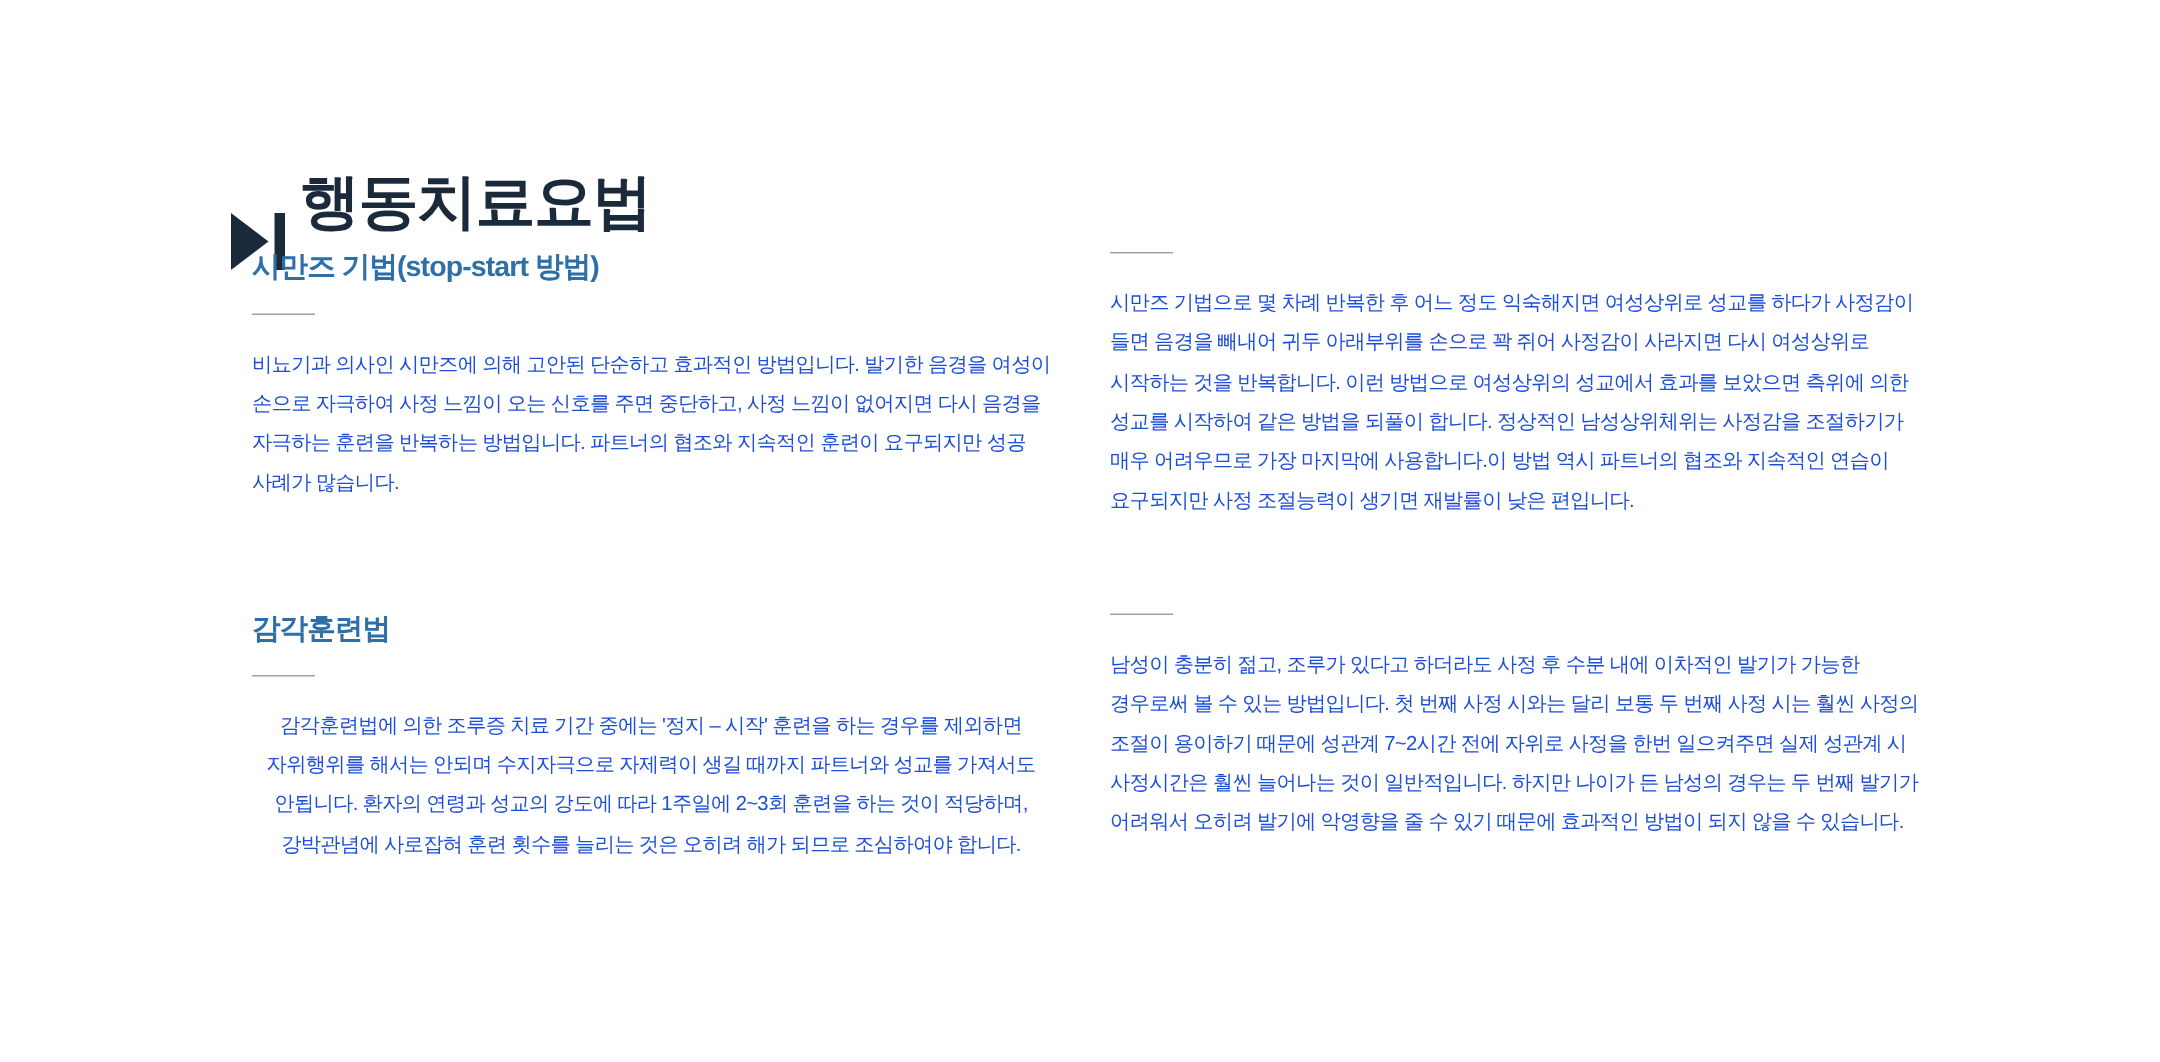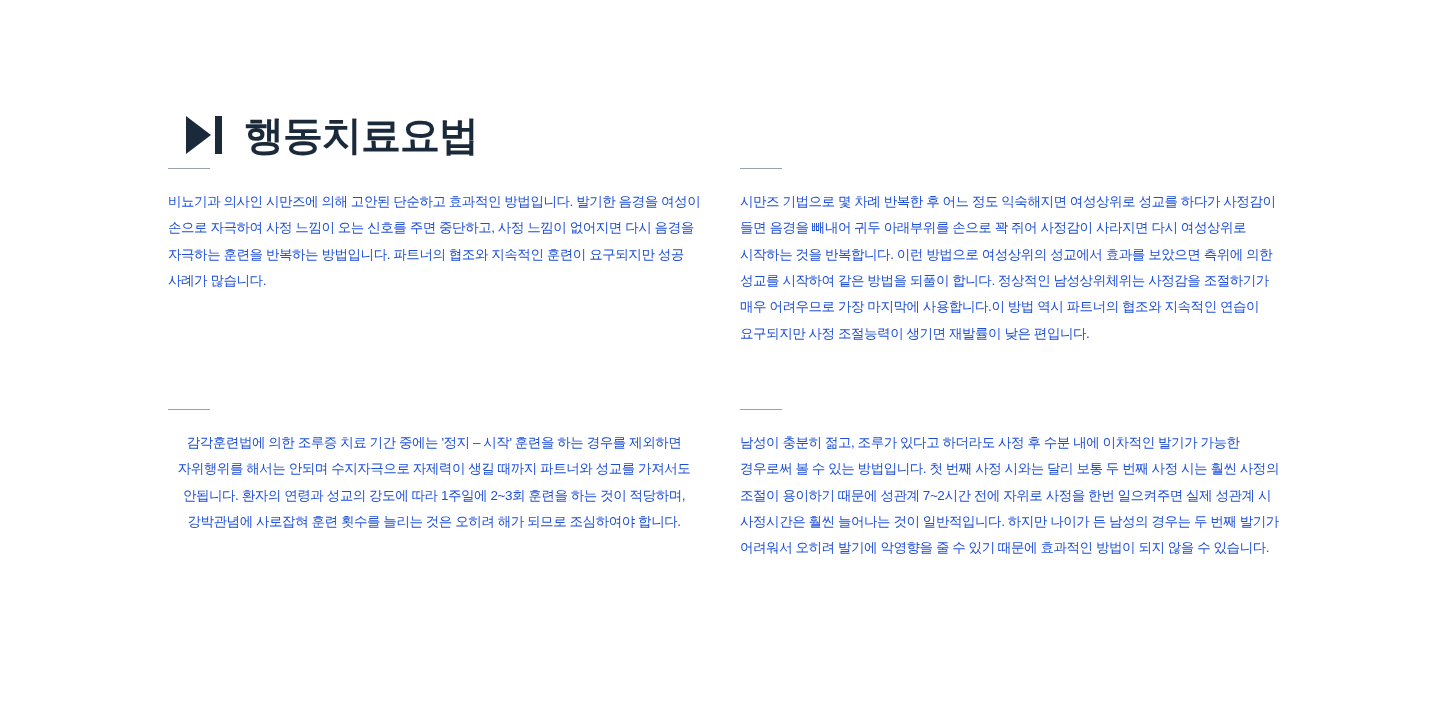--- a/index.html
+++ b/index.html
@@ -18,25 +18,25 @@
   .page {
     position: relative;
     width: 1440px;
     height: 708px;
     box-sizing: border-box;
   }
 
   
   .page-heading {
     position: absolute;
-    left: 184px;
+    left: 152px;
     top: 88px;
     display: flex;
-    align-items: center;
-    gap: 20px;
+    align-items: flex-end;
+    gap: 8px;
   }
   .heading-marker {
     display: block;
     width: 40px;
     height: 42px;
     flex: 0 0 auto;
   }
   .page-title {
     font-size: 40px;
     font-weight: bold;
@@ -94,30 +94,32 @@
     <svg class="heading-marker" viewBox="0 0 40 42" aria-hidden="true">
       <polygon points="2,2 27,21 2,40" fill="#1b2a3a"></polygon>
       <rect x="31" y="2" width="7" height="38" fill="#1b2a3a"></rect>
     </svg>
     <h1 class="page-title">행동치료요법</h1>
   </div>
 
   <div class="columns">
 
     <div class="card">
+      <h2 class="card-title">시만즈 기법(stop-start 방법)</h2>
       <div class="card-rule"></div>
       <p class="card-body">비뇨기과 의사인 시만즈에 의해 고안된 단순하고 효과적인 방법입니다. 발기한 음경을 여성이 손으로 자극하여 사정 느낌이 오는 신호를 주면 중단하고, 사정 느낌이 없어지면 다시 음경을 자극하는 훈련을 반복하는 방법입니다. 파트너의 협조와 지속적인 훈련이 요구되지만 성공 사례가 많습니다.</p>
     </div>
 
     <div class="card">
       <div class="card-rule"></div>
       <p class="card-body">시만즈 기법으로 몇 차례 반복한 후 어느 정도 익숙해지면 여성상위로 성교를 하다가 사정감이 들면 음경을 빼내어 귀두 아래부위를 손으로 꽉 쥐어 사정감이 사라지면 다시 여성상위로 시작하는 것을 반복합니다. 이런 방법으로 여성상위의 성교에서 효과를 보았으면 측위에 의한 성교를 시작하여 같은 방법을 되풀이 합니다. 정상적인 남성상위체위는 사정감을 조절하기가 매우 어려우므로 가장 마지막에 사용합니다.이 방법 역시 파트너의 협조와 지속적인 연습이 요구되지만 사정 조절능력이 생기면 재발률이 낮은 편입니다.</p>
     </div>
 
     <div class="card">
+      <h2 class="card-title">감각훈련법</h2>
       <div class="card-rule"></div>
       <p class="card-body narrow">감각훈련법에 의한 조루증 치료 기간 중에는 '정지 – 시작' 훈련을 하는 경우를 제외하면 자위행위를 해서는 안되며 수지자극으로 자제력이 생길 때까지 파트너와 성교를 가져서도 안됩니다. 환자의 연령과 성교의 강도에 따라 1주일에 2~3회 훈련을 하는 것이 적당하며, 강박관념에 사로잡혀 훈련 횟수를 늘리는 것은 오히려 해가 되므로 조심하여야 합니다.</p>
     </div>
 
     <div class="card">
       <div class="card-rule"></div>
       <p class="card-body">남성이 충분히 젊고, 조루가 있다고 하더라도 사정 후 수분 내에 이차적인 발기가 가능한 경우로써 볼 수 있는 방법입니다. 첫 번째 사정 시와는 달리 보통 두 번째 사정 시는 훨씬 사정의 조절이 용이하기 때문에 성관계 7~2시간 전에 자위로 사정을 한번 일으켜주면 실제 성관계 시 사정시간은 훨씬 늘어나는 것이 일반적입니다. 하지만 나이가 든 남성의 경우는 두 번째 발기가 어려워서 오히려 발기에 악영향을 줄 수 있기 때문에 효과적인 방법이 되지 않을 수 있습니다.</p>
     </div>
 
   </div>

